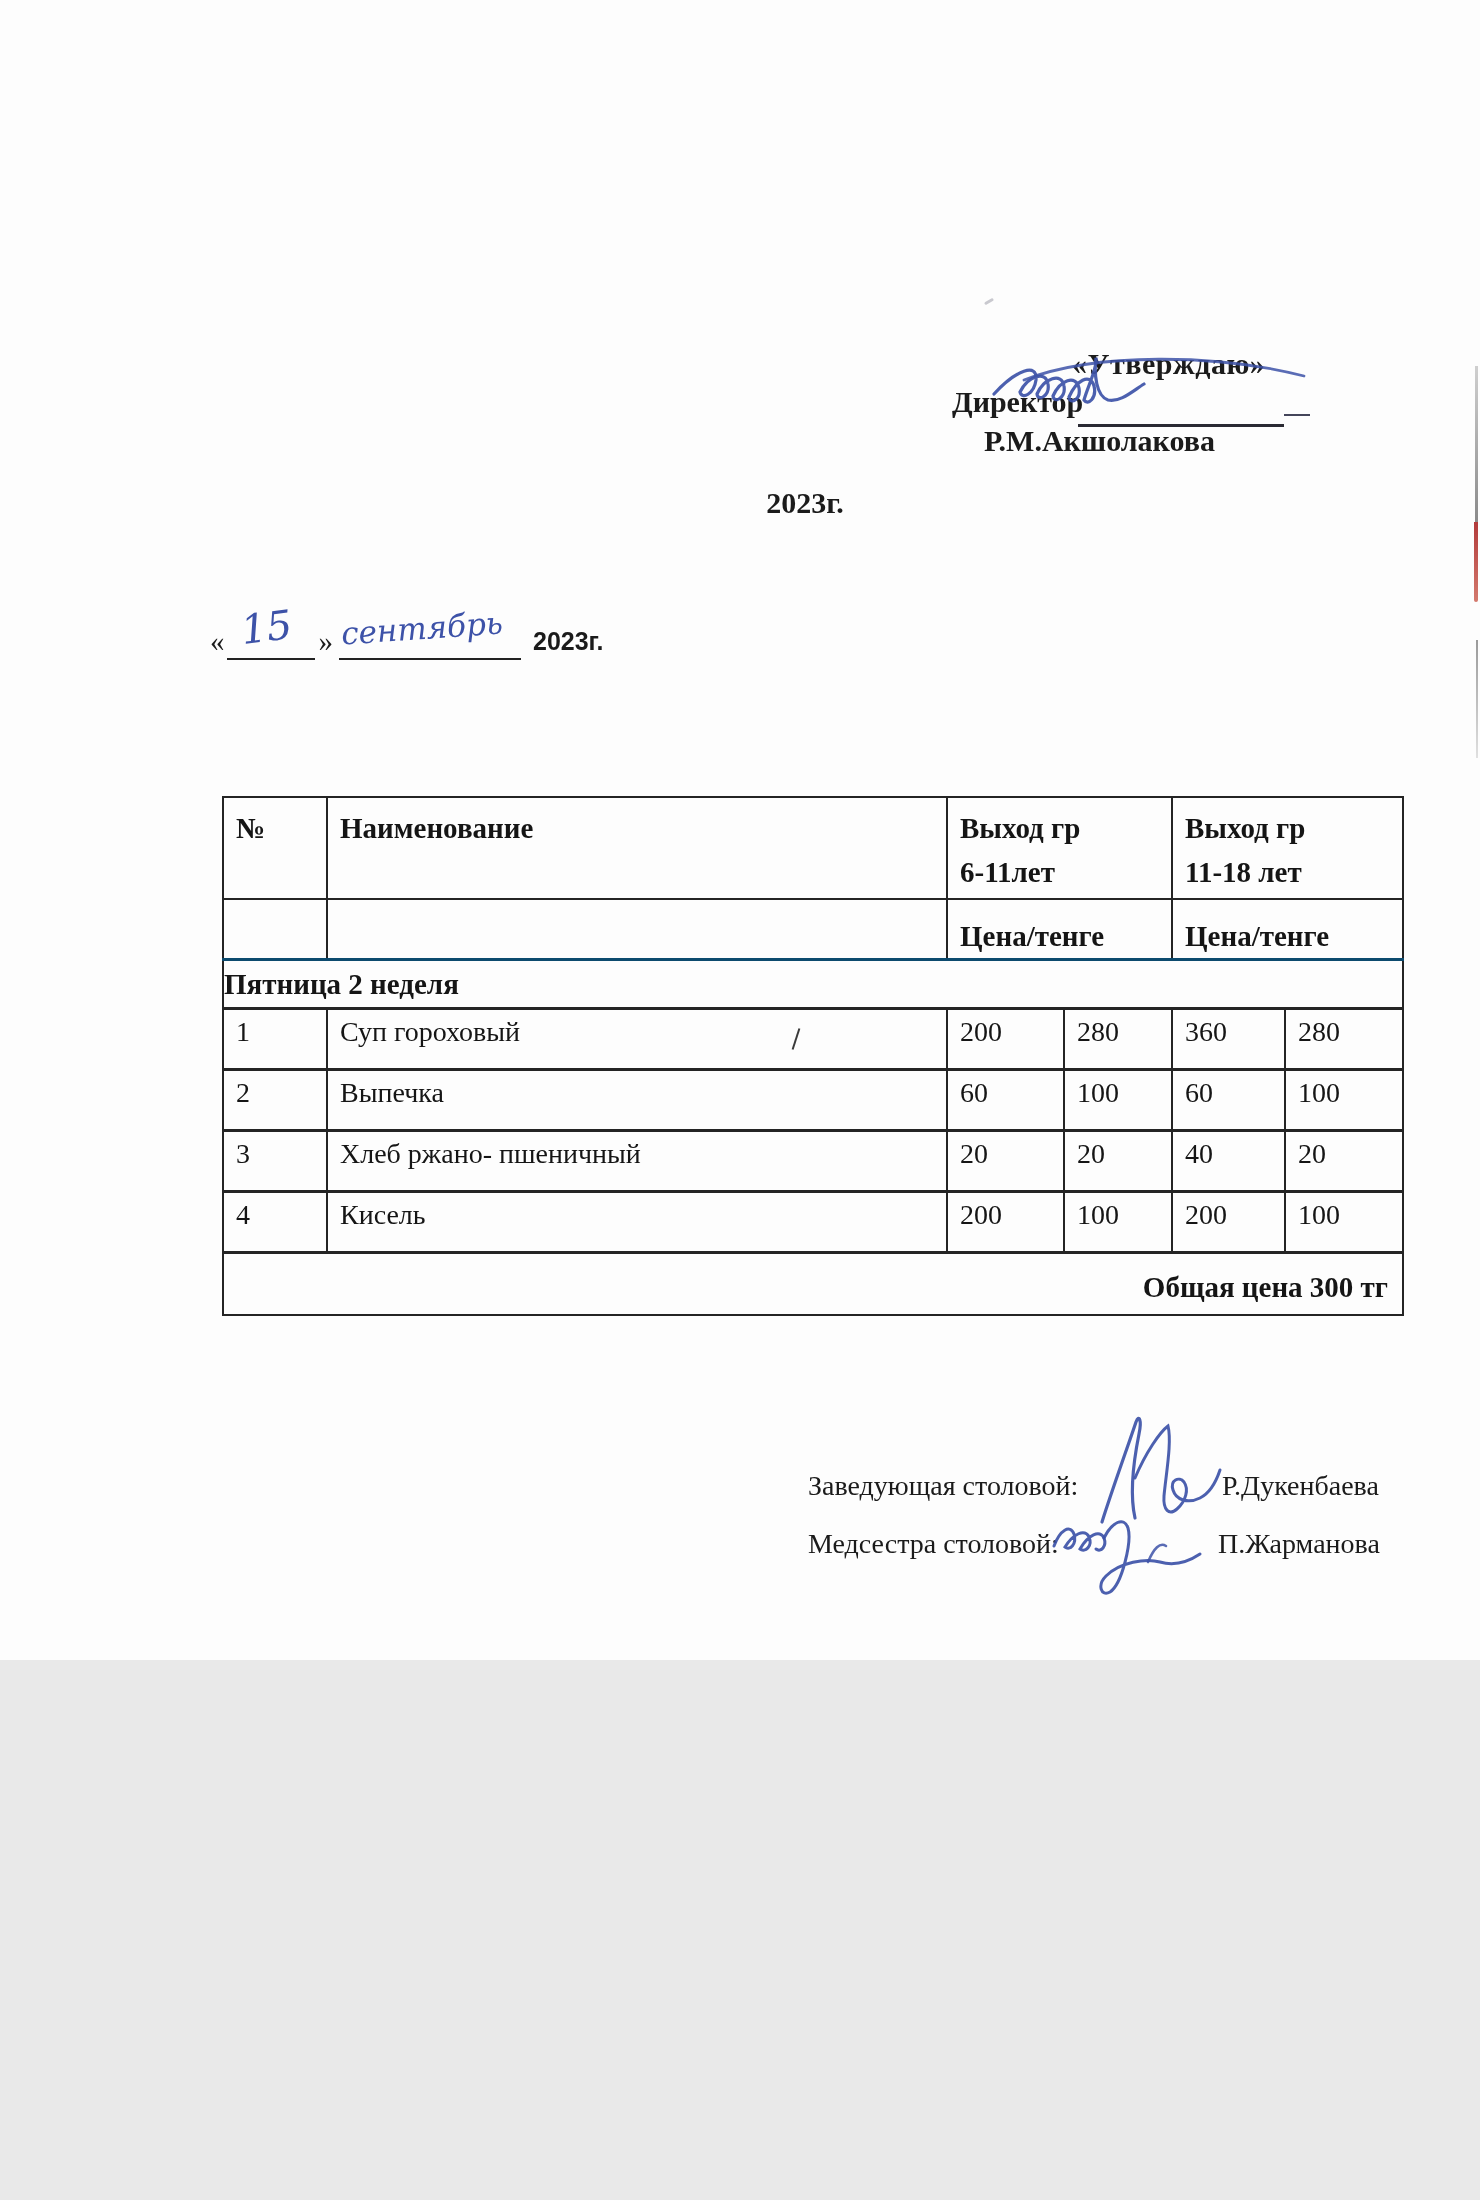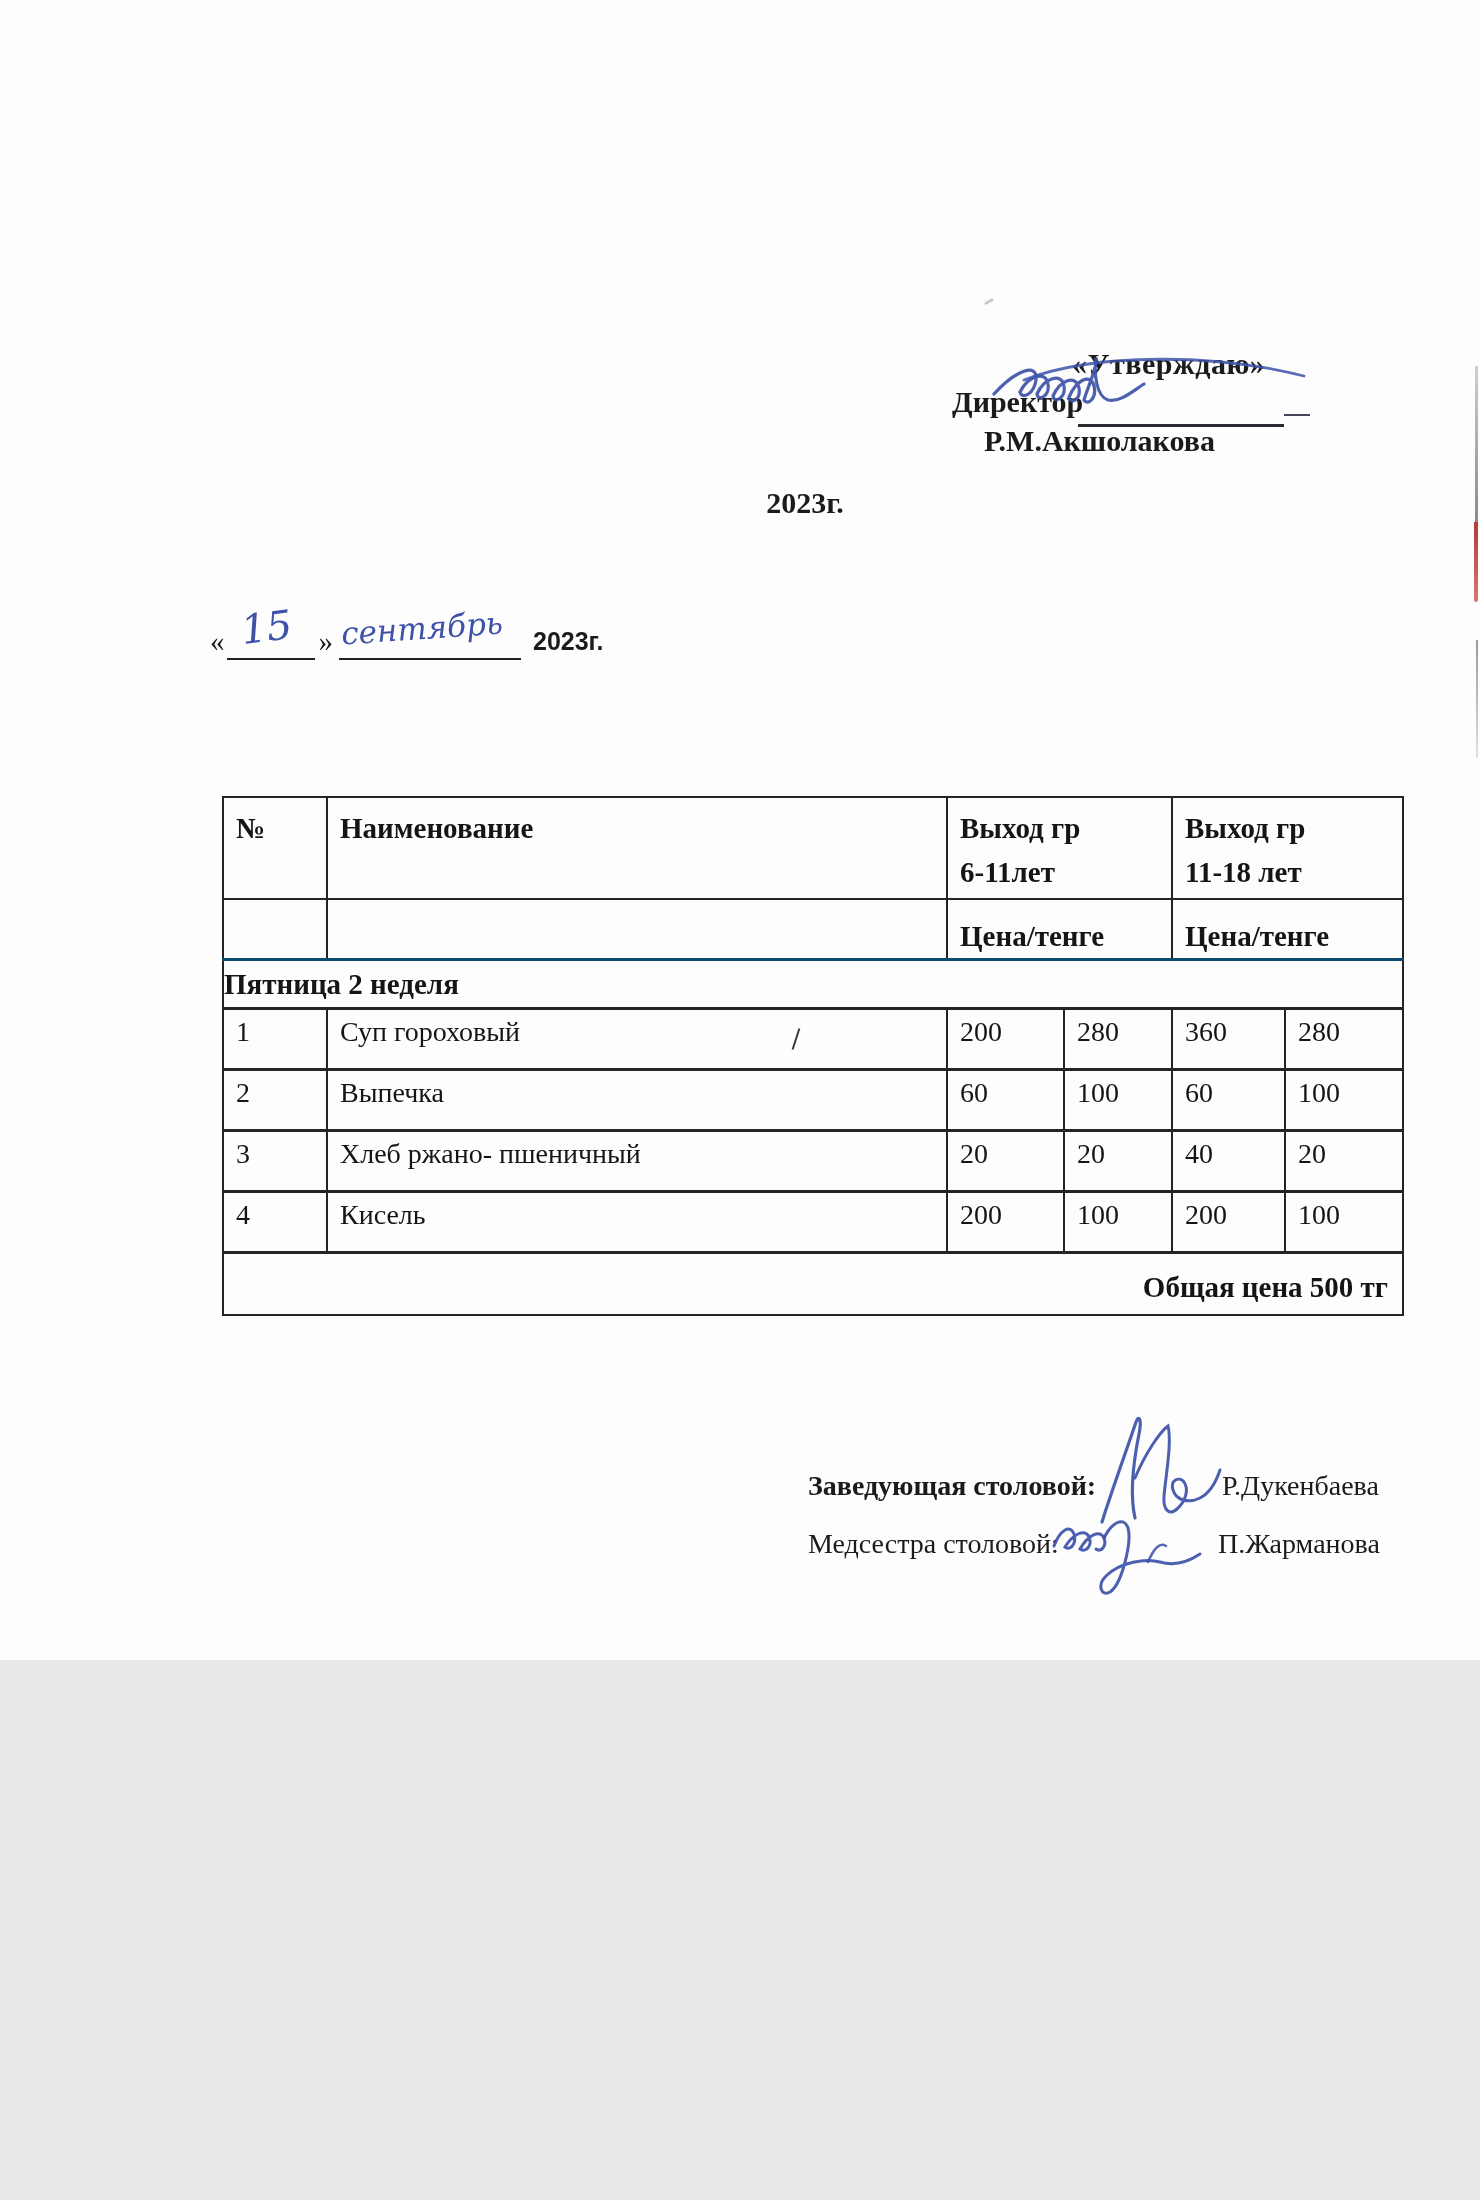--- a/index.html
+++ b/index.html
@@ -42,21 +42,21 @@
   td { border:2px solid #242424; vertical-align:top; padding:6px 10px 0 12px; overflow:hidden; }
   tr.hdr1 td { height:92px; font-weight:bold; font-size:29px; line-height:44px; padding-top:8px; }
   tr.hdr2 td { height:38px; font-weight:bold; font-size:29px; padding-top:20px; }
   tr.section td { height:46px; border-top:3px solid #0c4a6e; border-bottom:3px solid #242424;
                   vertical-align:middle; font-weight:bold; font-size:29px; padding:0; }
   tr.dr td { height:52px; border-top:3px solid #242424; }
   tr.total td { height:54px; border-top:3px solid #242424; vertical-align:middle;
                 text-align:right; font-weight:bold; font-size:29px; padding-right:14px; }
 
   
-  .sg-role1 { left:808px;  top:1470px; font-size:28px;font-weight:bold; }
+  .sg-role1 { left:808px;  top:1470px; font-size:28px; }
   .sg-name1 { left:1222px; top:1470px; font-size:28px; }
   .sg-role2 { left:808px;  top:1528px; font-size:28px; }
   .sg-name2 { left:1218px; top:1528px; font-size:28px; }
   .sig-zav { left:1078px; top:1416px; }
   .sig-med { left:1048px; top:1502px; }
 
   
   .stray { left:795px; top:1028px; width:2px; height:22px; background:#3a3a3a; transform:rotate(18deg); }
   .speck { left:984px; top:300px; width:10px; height:3px; background:#c9c9cf; transform:rotate(-30deg); border-radius:2px; }
   .edge-gray1 { left:1475px; top:366px; width:3px; height:156px;
@@ -155,21 +155,21 @@
       </tr>
       <tr class="dr">
         <td>4</td>
         <td>Кисель</td>
         <td>200</td>
         <td>100</td>
         <td>200</td>
         <td>100</td>
       </tr>
       <tr class="total">
-        <td colspan="6">Общая цена 500 тг</td>
+        <td colspan="6">Общая цена 300 тг</td>
       </tr>
     </tbody>
       </table>
   </div>
 
   <div class="abs sg-role1">Заведующая столовой:</div>
   <svg class="abs sig-zav" width="150" height="112" viewBox="0 0 150 112">
     <path d="M24,106 C34,74 50,30 58,6 C61,-2 64,4 61,18 C55,48 52,80 57,102" fill="none" stroke="#3d52a8" stroke-width="3.2" stroke-linecap="round" opacity="0.92"></path>
     <path d="M57,62 C68,36 82,16 90,10 C94,26 88,58 86,80 C85,94 91,100 99,93 C108,85 111,73 106,66 C101,60 92,64 95,74 C98,84 110,88 122,82 C132,77 138,66 142,54" fill="none" stroke="#3d52a8" stroke-width="3" stroke-linecap="round" opacity="0.92"></path>
   </svg>

